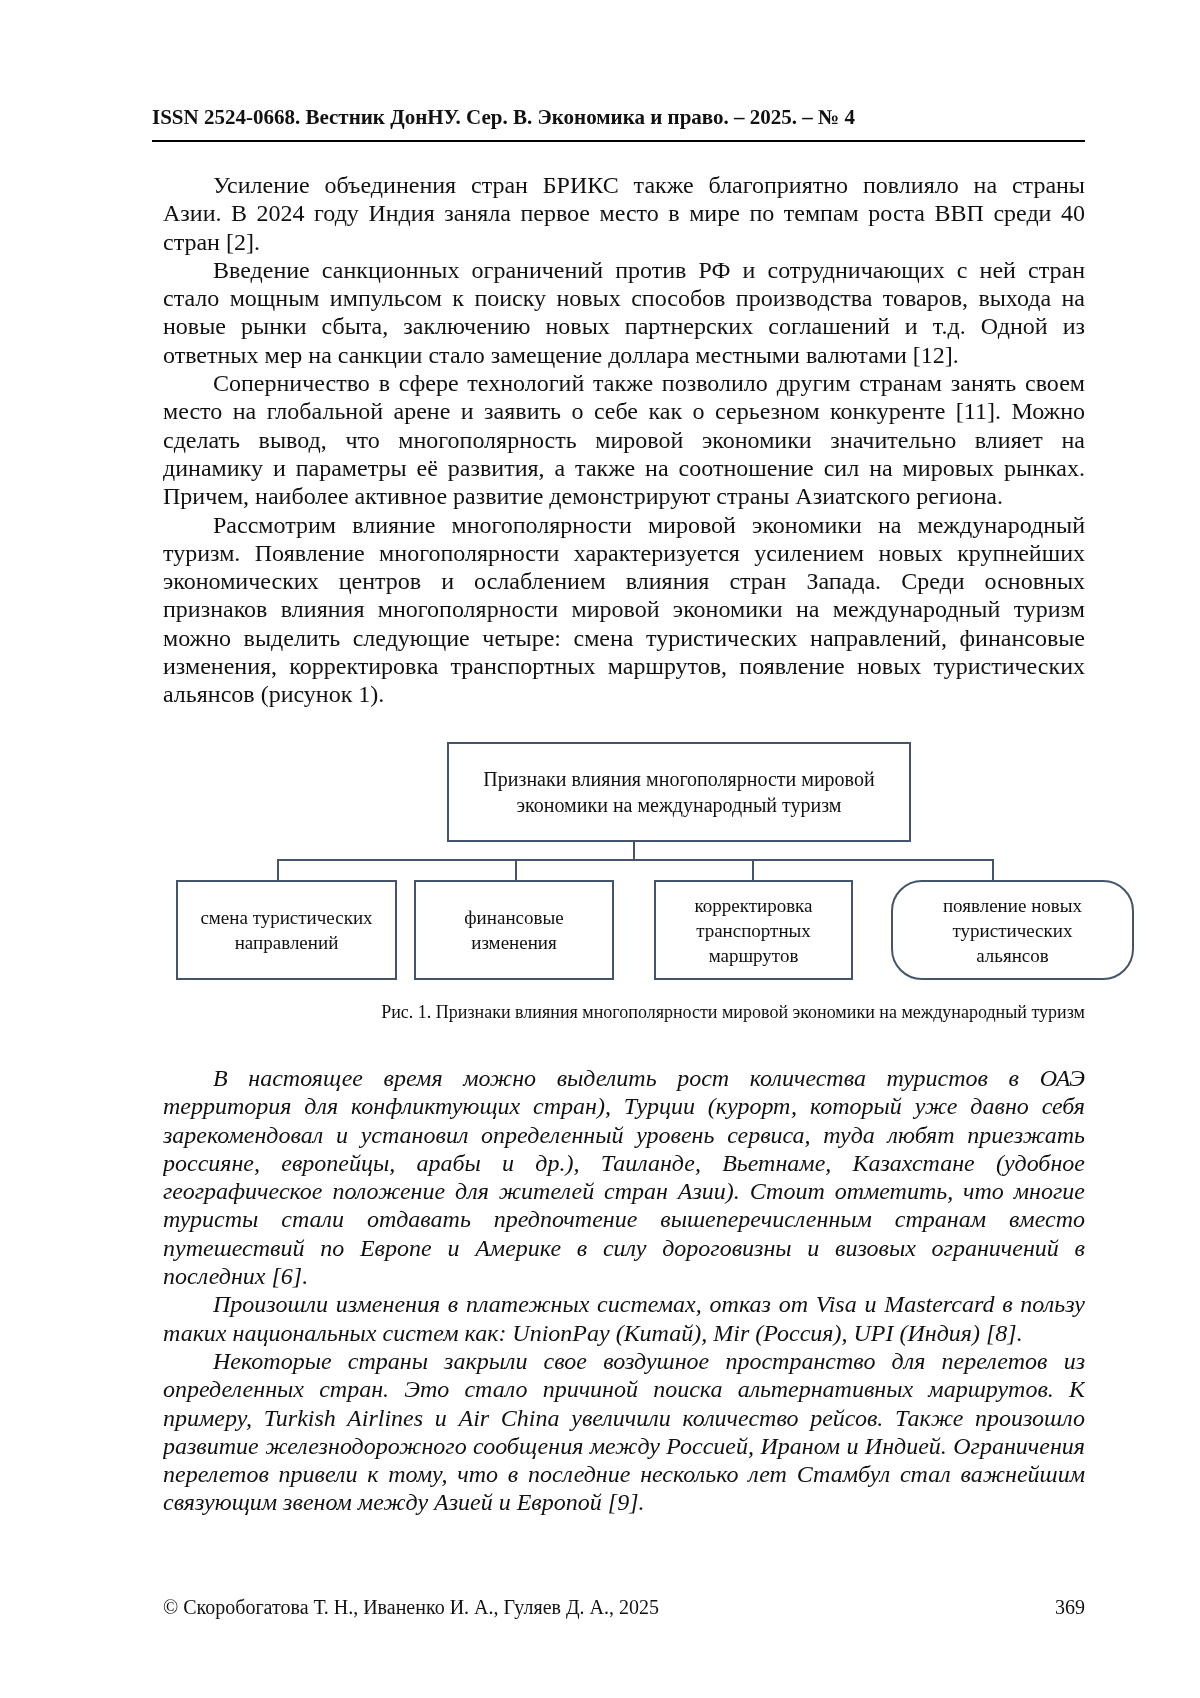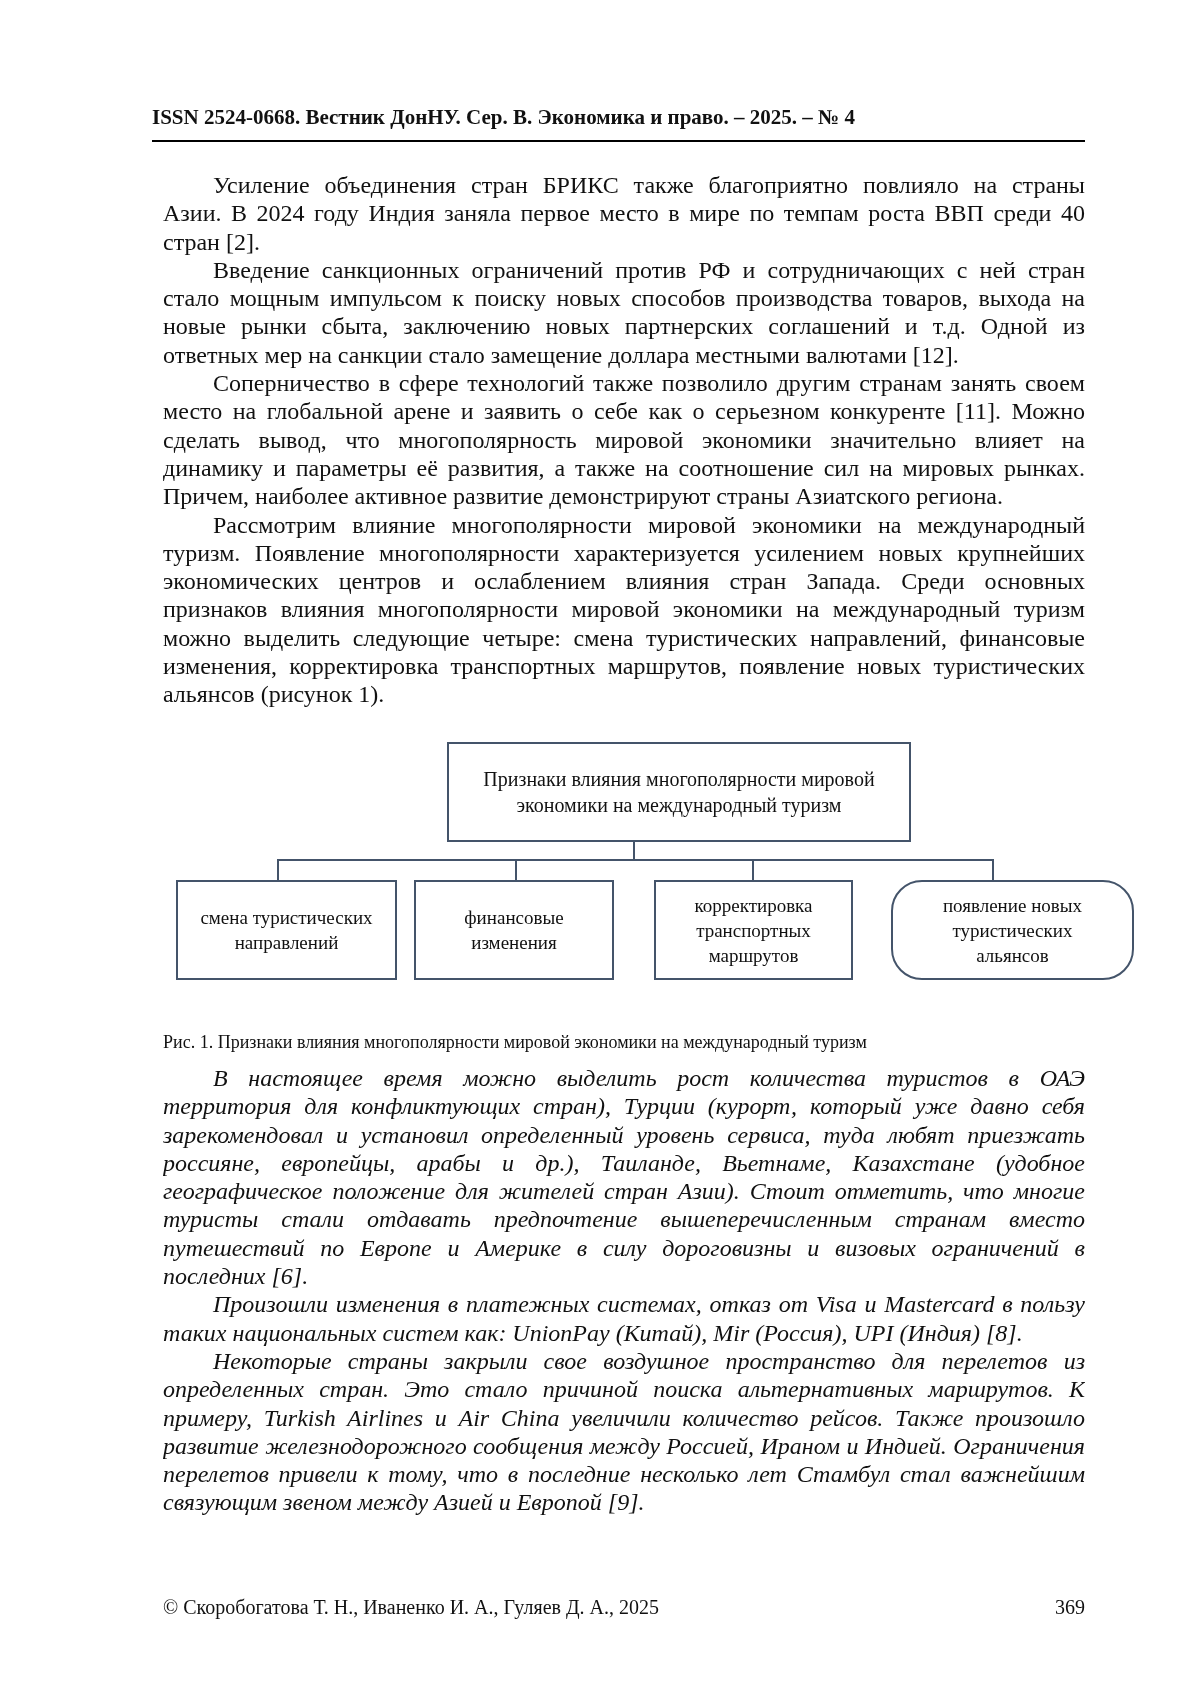--- a/index.html
+++ b/index.html
@@ -56,21 +56,21 @@
   .conn.v { width: 2px; height: 20px; }
   #conn-top { left: 633px; top: 842px; height: 18px; }
   #conn-h  { left: 277px; top: 859px; width: 717px; height: 2px; }
   #conn-1 { left: 277px; top: 860px; }
   #conn-2 { left: 515px; top: 860px; }
   #conn-3 { left: 752px; top: 860px; }
   #conn-4 { left: 992px; top: 860px; }
   
   .caption {
     position: absolute; left: 163px; top: 1001px; width: 922px;
-    text-align: left; font-size: 18px; line-height: 22px; margin-top: 30px;
+    text-align: right; font-size: 18px; line-height: 22px;
   }
   
   .footer {
     position: absolute; left: 163px; top: 1594px; width: 922px;
     display: flex; justify-content: space-between;
     font-size: 20px; line-height: 26px;
   }
 </style>
 </head>
 <body>

